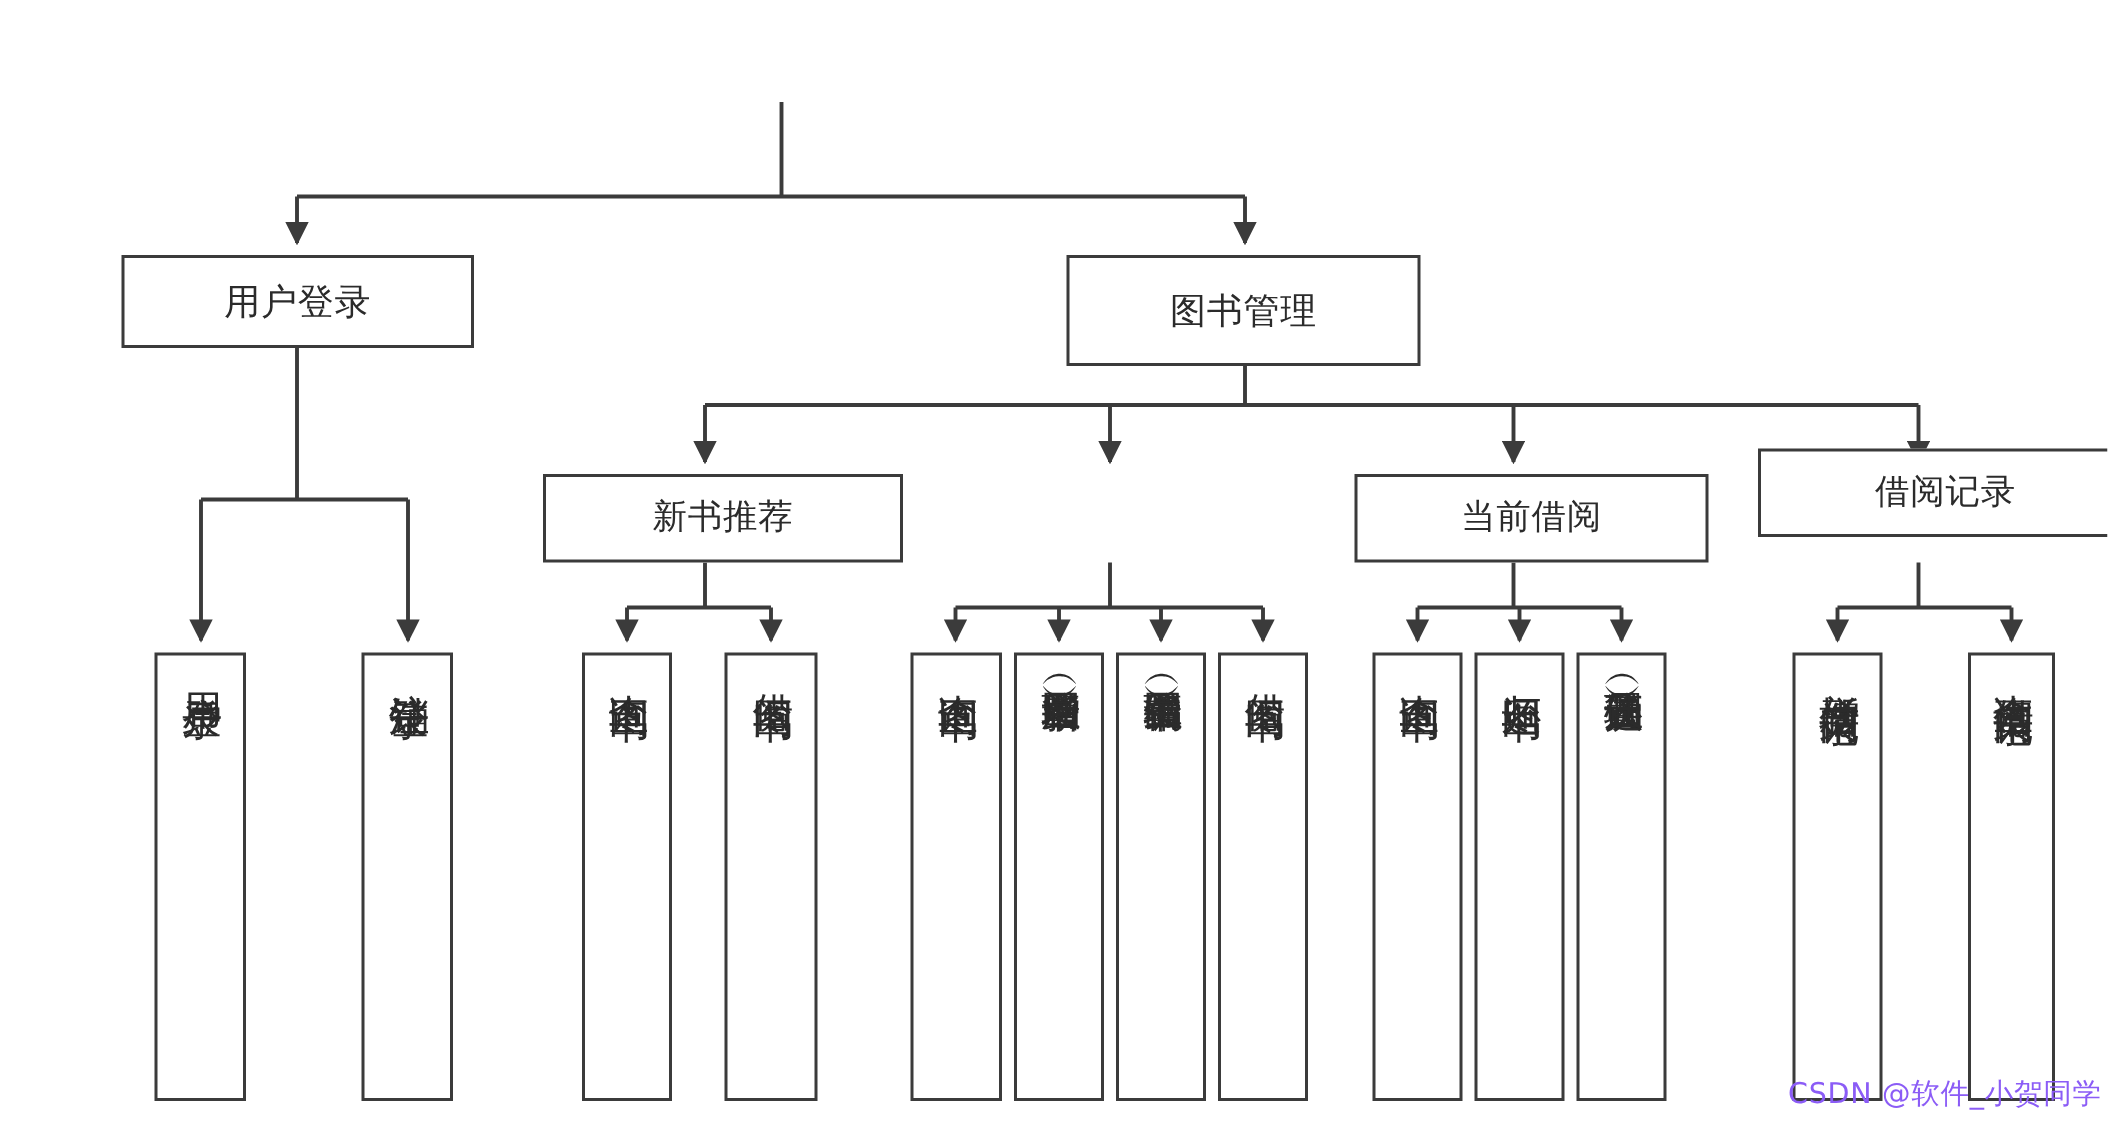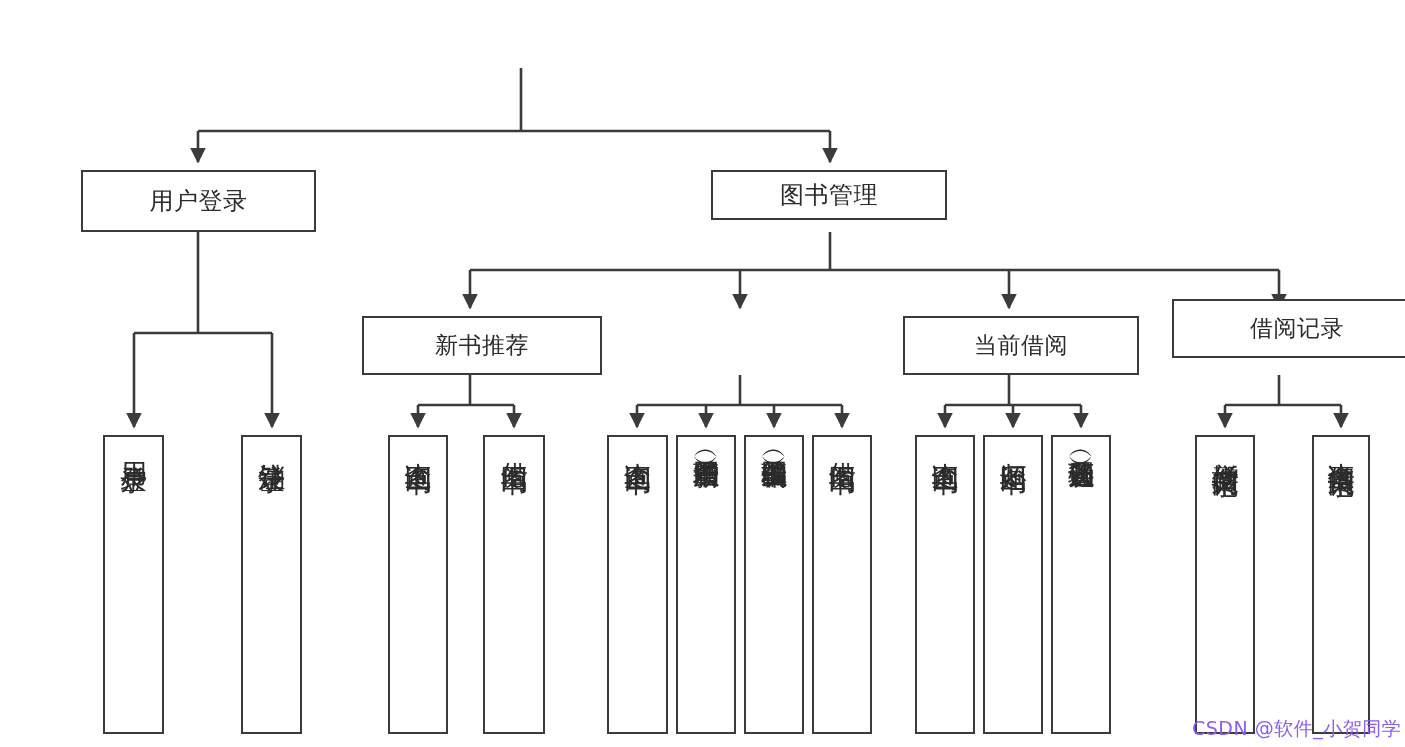--- a/index.html
+++ b/index.html
@@ -125,21 +125,21 @@
       <path d="M 1225 405 L 1341 405"></path>
       <path d="M 1225 405 L 1225 427" marker-end="url(#arrow)"></path>
       <path d="M 1341 405 L 1341 427" marker-end="url(#arrow)"></path>
     </g>
   </svg>
 
 
   <div class="node node-l2" style="left:81px; top:170px; width:235px; height:62px;">
     <span class="label">用户登录</span>
   </div>
-  <div class="node node-l2" style="left:711px; top:170px; width:236px; height:50px;">
+  <div class="node node-l2" style="left:711px; top:170px; width:236px; height:74px;">
     <span class="label">图书管理</span>
   </div>
 
   <div class="node node-l3" style="left:362px; top:316px; width:240px; height:59px;">
     <span class="label">新书推荐</span>
   </div>
   <div class="node node-l3" style="left:903px; top:316px; width:236px; height:59px;">
     <span class="label">当前借阅</span>
   </div>
   <div class="node node-l3" style="left:1172px; top:299px; width:250px; height:59px;">

